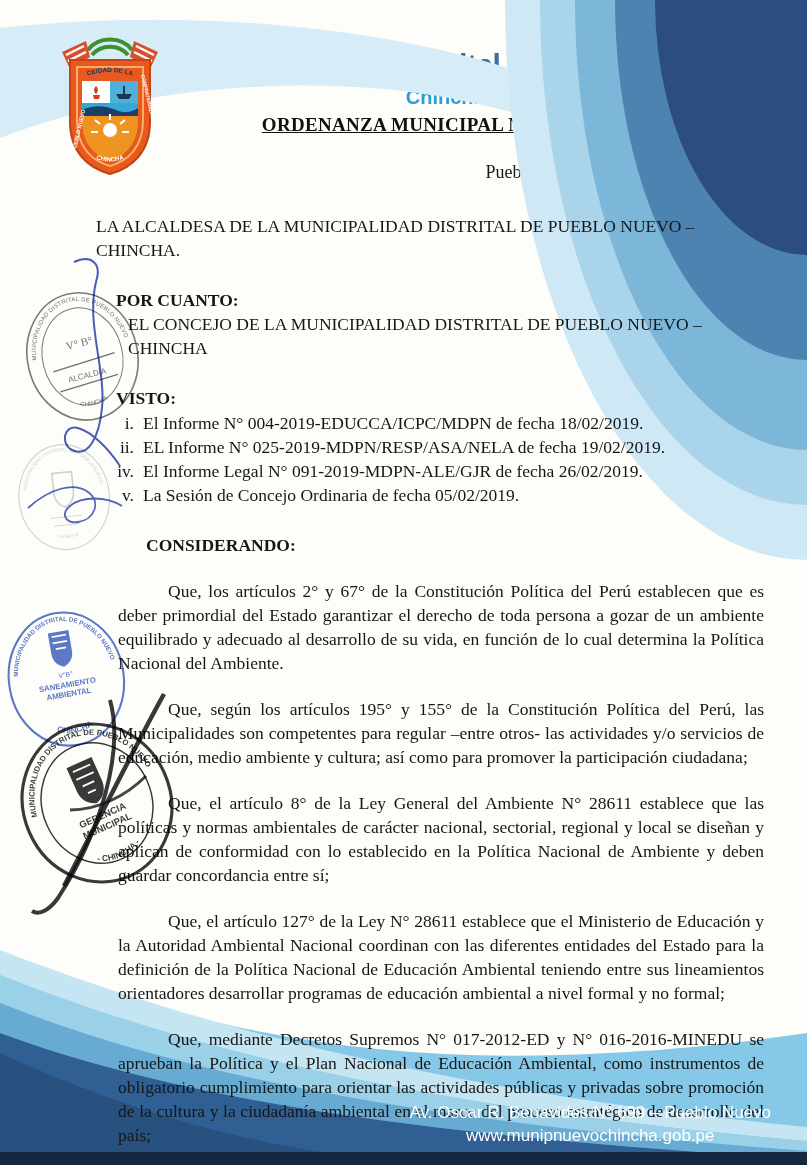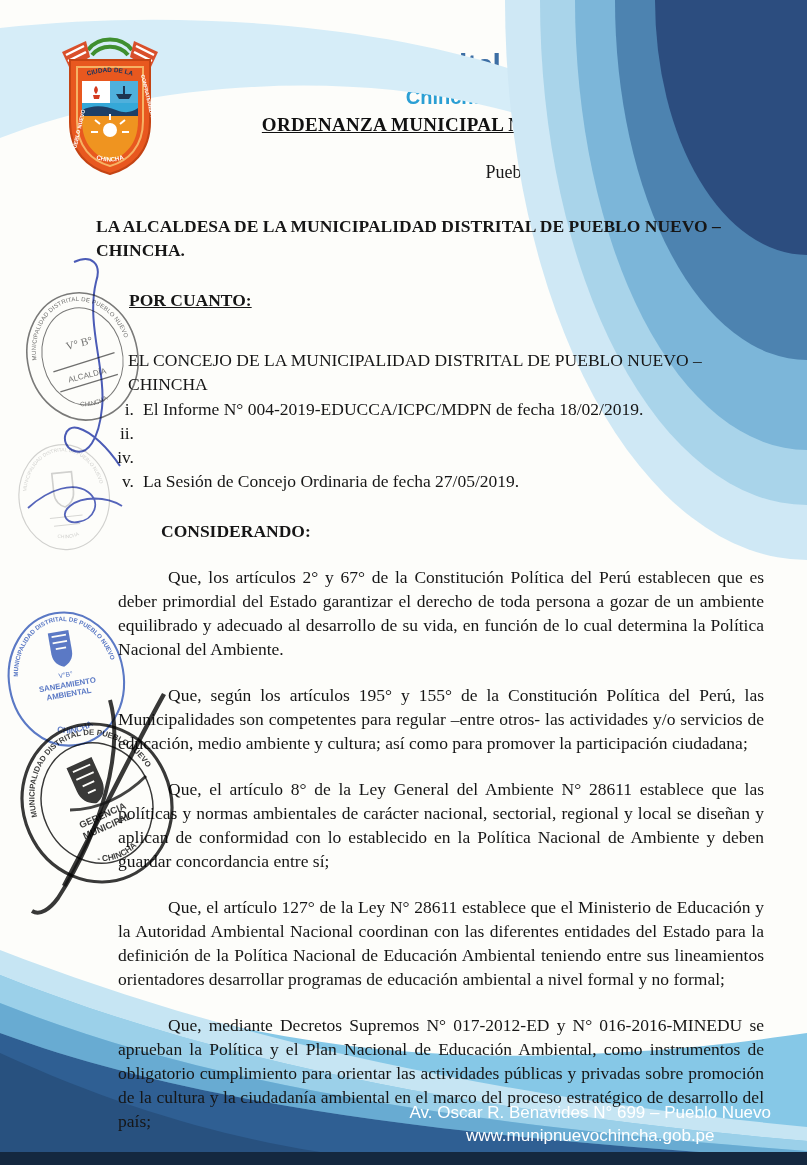--- a/index.html
+++ b/index.html
@@ -12,28 +12,28 @@
   .page-title{font-family:"Liberation Sans",sans-serif;font-weight:bold;font-size:30px;
               color:#3c6ea4;letter-spacing:-0.5px;}
   .page-subtitle{font-family:"Liberation Sans",sans-serif;font-weight:bold;font-size:20px;
                  color:#2b9fd4;margin-top:4px;}
   .ordinance{font-family:"Liberation Serif",serif;font-weight:bold;font-size:19px;color:#111;
              text-decoration:underline;margin-top:5px;letter-spacing:0.3px;}
   .dateline{position:absolute;right:52px;top:162px;font-size:18px;color:#1a1a1a;}
 
   
   .doc-body{position:absolute;left:96px;top:214px;width:668px;font-size:17.5px;line-height:24px;z-index:3;}
-  .addressee{font-weight:bold;}
-  .subhead{font-weight:bold;margin-left:33px;text-decoration:underline;}
-  .concejo{margin-left:32px;width:600px;margin-top:36px;} .mt26{margin-top:26px;}
+  .addressee{font-weight:normal;}
+  .subhead{font-weight:bold;margin-left:20px;}
+  .concejo{margin-left:32px;width:600px;} .mt26{margin-top:26px;}
   .visto-list{margin-top:1px;}
   .visto-row{display:flex;}
   .visto-num{width:38px;text-align:right;flex:0 0 38px;}
   .visto-text{margin-left:9px;text-align:right;}
-  .considerando{font-weight:bold;margin-left:65px;}
+  .considerando{font-weight:bold;margin-left:50px;}
   .para{text-align:justify;text-indent:50px;margin-top:22px;margin-left:22px;}
 
   
   .footer-text{position:absolute;right:36px;bottom:18px;text-align:center;color:#ffffff;
                font-family:"Liberation Sans",sans-serif;font-size:17px;line-height:22.5px;z-index:5;}
 
   
   .stamp{position:absolute;mix-blend-mode:multiply;z-index:4;}
   .sig{position:absolute;mix-blend-mode:multiply;z-index:4;}
   .deco{position:absolute;z-index:1;}
@@ -113,34 +113,37 @@
   </div>
   <div class="dateline">Pueblo Nuevo, 28 de febrero de 2019</div>
 
   <div class="doc-body">
     <div class="addressee">LA ALCALDESA DE LA MUNICIPALIDAD DISTRITAL DE PUEBLO NUEVO –</div>
     <div class="addressee">CHINCHA.</div>
 
     <div class="subhead mt26">POR CUANTO:</div>
     <div class="concejo">EL CONCEJO DE LA MUNICIPALIDAD DISTRITAL DE PUEBLO NUEVO – CHINCHA</div>
 
+    <div class="subhead mt26">VISTO:</div>
     <div class="visto-list">
       <div class="visto-row">
         <span class="visto-num">i.</span>
         <span class="visto-text">El Informe N° 004-2019-EDUCCA/ICPC/MDPN de fecha 18/02/2019.</span>
       </div>
       <div class="visto-row">
         <span class="visto-num">ii.</span>
+        <span class="visto-text">EL Informe N° 025-2019-MDPN/RESP/ASA/NELA de fecha 19/02/2019.</span>
       </div>
       <div class="visto-row">
         <span class="visto-num">iv.</span>
+        <span class="visto-text">El Informe Legal N° 091-2019-MDPN-ALE/GJR de fecha 26/02/2019.</span>
       </div>
       <div class="visto-row">
         <span class="visto-num">v.</span>
-        <span class="visto-text">La Sesión de Concejo Ordinaria de fecha 27/05/2019.</span>
+        <span class="visto-text">La Sesión de Concejo Ordinaria de fecha 05/02/2019.</span>
       </div>
     </div>
 
     <div class="considerando mt26">CONSIDERANDO:</div>
 
     <div class="para">Que, los artículos 2° y 67° de la Constitución Política del Perú establecen que es deber primordial del Estado garantizar el derecho de toda persona a gozar de un ambiente equilibrado y adecuado al desarrollo de su vida, en función de lo cual determina la Política Nacional del Ambiente.</div>
     <div class="para">Que, según los artículos 195° y 155° de la Constitución Política del Perú, las Municipalidades son competentes para regular –entre otros- las actividades y/o servicios de educación, medio ambiente y cultura; así como para promover la participación ciudadana;</div>
     <div class="para">Que, el artículo 8° de la Ley General del Ambiente N° 28611 establece que las políticas y normas ambientales de carácter nacional, sectorial, regional y local se diseñan y aplican de conformidad con lo establecido en la Política Nacional de Ambiente y deben guardar concordancia entre sí;</div>
     <div class="para">Que, el artículo 127° de la Ley N° 28611 establece que el Ministerio de Educación y la Autoridad Ambiental Nacional coordinan con las diferentes entidades del Estado para la definición de la Política Nacional de Educación Ambiental teniendo entre sus lineamientos orientadores desarrollar programas de educación ambiental a nivel formal y no formal;</div>
     <div class="para">Que, mediante Decretos Supremos N° 017-2012-ED y N° 016-2016-MINEDU se aprueban la Política y el Plan Nacional de Educación Ambiental, como instrumentos de obligatorio cumplimiento para orientar las actividades públicas y privadas sobre promoción de la cultura y la ciudadanía ambiental en el marco del proceso estratégico de desarrollo del país;</div>

